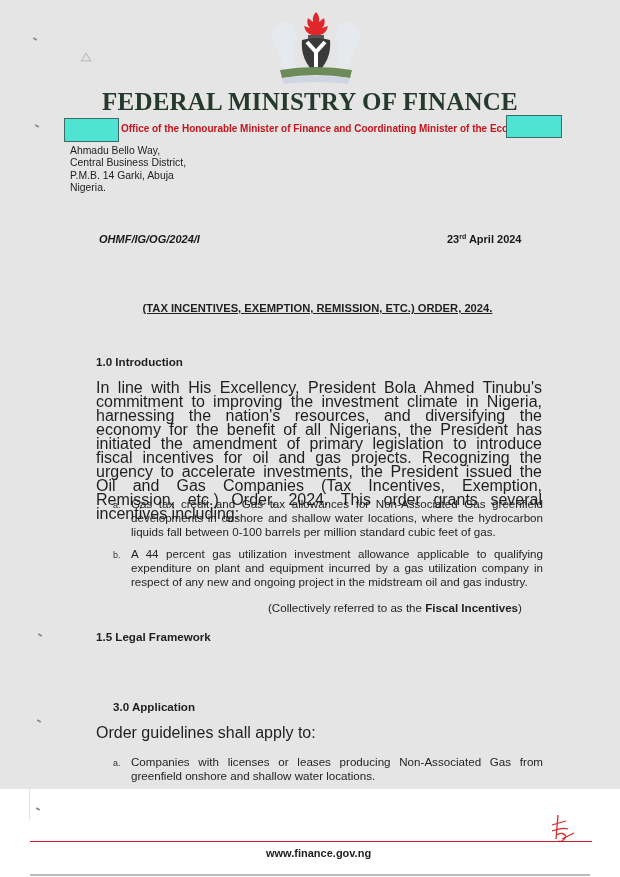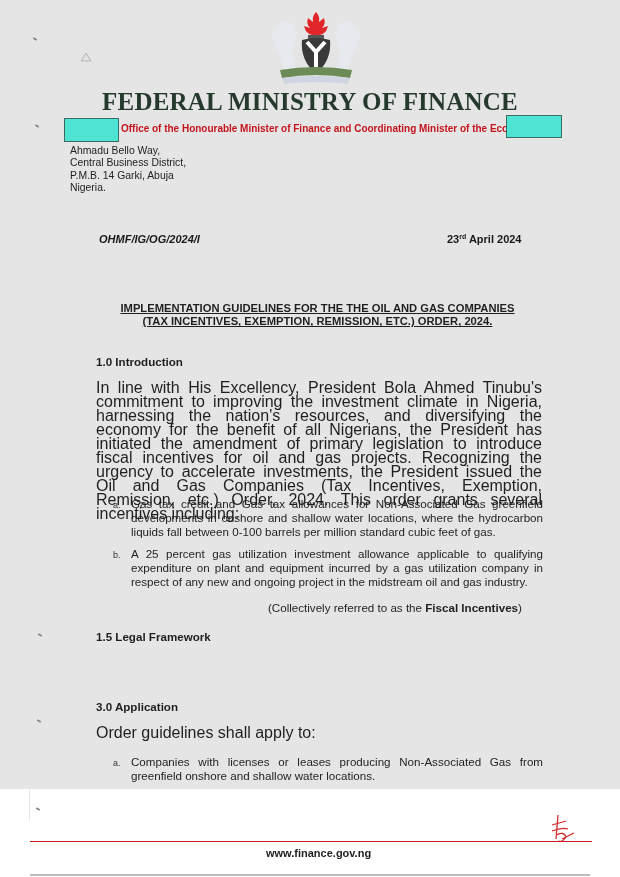--- a/index.html
+++ b/index.html
@@ -67,38 +67,37 @@
     <div>Ahmadu Bello Way,</div>
     <div>Central Business District,</div>
     <div>P.M.B. 14 Garki, Abuja</div>
     <div>Nigeria.</div>
   </div>
 
   <div class="ref">OHMF/IG/OG/2024/I</div>
   <div class="date"><span>23</span><sup>rd</sup><span> April 2024</span></div>
 
   <div class="doc-title">
-    <div>IMPLEMENTATION GUIDELINES FOR THE THE OIL AND GAS COMPANIES</div>
     <div>(TAX INCENTIVES, EXEMPTION, REMISSION, ETC.) ORDER, 2024.</div>
   </div>
 
   <div class="h" style="top:355px;">1.0 Introduction</div>
   <div class="p" style="top:381px;">In line with His Excellency, President Bola Ahmed Tinubu's commitment to improving the investment climate in Nigeria, harnessing the nation's resources, and diversifying the economy for the benefit of all Nigerians, the President has initiated the amendment of primary legislation to introduce fiscal incentives for oil and gas projects. Recognizing the urgency to accelerate investments, the President issued the Oil and Gas Companies (Tax Incentives, Exemption, Remission, etc.) Order, 2024. This order grants several incentives including:</div>
 
   <div class="li-marker" style="top:500px;">a.</div>
   <div class="li-text" style="top:497px;">Gas tax credit and Gas tax allowances for Non-Associated Gas greenfield developments in onshore and shallow water locations, where the hydrocarbon liquids fall between 0-100 barrels per million standard cubic feet of gas.</div>
 
   <div class="li-marker" style="top:550px;">b.</div>
-  <div class="li-text" style="top:547px;">A 25 percent gas utilization investment allowance applicable to qualifying expenditure on plant and equipment incurred by a gas utilization company in respect of any new and ongoing project in the midstream oil and gas industry.</div>
+  <div class="li-text" style="top:547px;">A 44 percent gas utilization investment allowance applicable to qualifying expenditure on plant and equipment incurred by a gas utilization company in respect of any new and ongoing project in the midstream oil and gas industry.</div>
 
   <div class="collective"><span>(Collectively referred to as the </span><b>Fiscal Incentives</b><span>)</span></div>
 
   <div class="h" style="top:630px;">1.5 Legal Framework</div>
 
-  <div class="h" style="top:700px;">3.0 Application</div>
+  <div class="h" style="top:700px;margin-left:17px;">3.0 Application</div>
   <div class="p" style="top:726px;">Order guidelines shall apply to:</div>
   <div class="li-marker" style="top:758px;">a.</div>
   <div class="li-text" style="top:755px;">Companies with licenses or leases producing Non-Associated Gas from greenfield onshore and shallow water locations.</div>
 
   <svg class="signature" viewBox="0 0 30 32">
     <path d="M10 2 L8 26 M4 12 L18 8 M4 18 Q14 14 20 16 M8 22 Q16 18 18 24 Q14 30 10 28 M14 26 L26 20" stroke="#d42a2a" stroke-width="1.3" fill="none"></path>
   </svg>
   <div class="footer-line"></div>
   <div class="footer-url">www.finance.gov.ng</div>
   <div class="bottom-shadow"></div>

